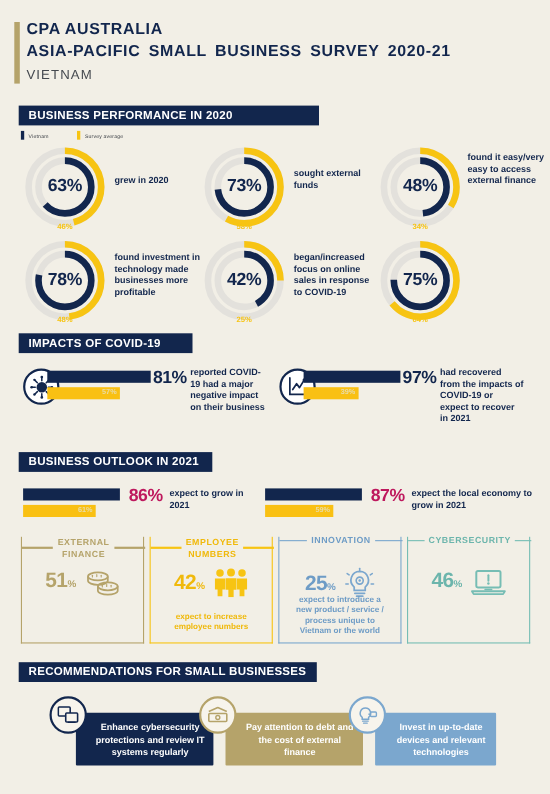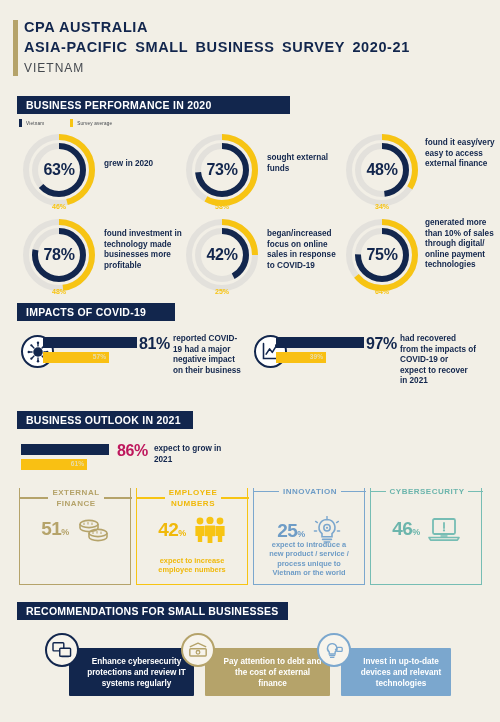--- a/index.html
+++ b/index.html
@@ -265,21 +265,20 @@
     <div class="donut">
       <svg width="74" height="74" viewBox="0 0 74 74">
         <circle cx="37" cy="37" r="33" fill="none" stroke="#e3e1dc" stroke-width="6"></circle>
         <circle cx="37" cy="37" r="24" fill="none" stroke="#e3e1dc" stroke-width="6"></circle>
         <circle class="ring-out" cx="37" cy="37" r="33" fill="none" stroke="#f7c413" stroke-width="6" stroke-dasharray="132.70087368763288 74.64424144929347" transform="rotate(-90 37 37)"></circle>
         <circle class="ring-in" cx="37" cy="37" r="24" fill="none" stroke="#12264d" stroke-width="6" stroke-dasharray="113.09733552923255 37.69911184307752" transform="rotate(-90 37 37)"></circle>
       </svg>
       <div class="centre">75%</div>
       <div class="outer-lbl">64%</div>
     </div>
-    <div class="donut-text" style="left:80px; top:0px; width:72px;">generated more than 10% of sales through digital/ online payment technologies</div>
   </div>
 
   <div class="banner" style="left:17px; top:303px; width:158px;">IMPACTS OF COVID-19</div>
 
   <div class="barstat" style="left:21px; top:333px; width:220px;">
     <div class="circ">
       <svg width="22" height="22" viewBox="0 0 24 24">
         <circle cx="12" cy="12" r="5.2" fill="#12264d"></circle>
         <g stroke="#12264d" stroke-width="1.5" stroke-linecap="round">
           <line x1="12" y1="5.5" x2="12" y2="2.2"></line>
@@ -335,20 +334,28 @@
 
   <div class="outlook" style="left:21px; top:444px; width:220px;">
     <div class="bnavy" style="width:88px;"></div>
     <div class="byellow" style="width:66px;">
       <span class="pct">61%</span>
     </div>
     <div class="bignum" style="left:96px; top:-2px;">86%</div>
     <div class="desc" style="left:133px; top:0px; width:72px;">expect to grow in 2021</div>
   </div>
 
+  <div class="outlook" style="left:241px; top:444px; width:255px;">
+    <div class="bnavy" style="width:88px;"></div>
+    <div class="byellow" style="width:62px;">
+      <span class="pct">59%</span>
+    </div>
+    <div class="bignum" style="left:96px; top:-2px;">87%</div>
+    <div class="desc" style="left:133px; top:0px; width:118px;">expect the local economy to grow in 2021</div>
+  </div>
 
   <div class="card" style="left:19px; border-color:#b5a36a;">
     <div class="cap-row">
       <span class="cap-line" style="background:#b5a36a;"></span>
       <span class="cap-text two" style="color:#b5a36a;">EXTERNAL
 FINANCE</span>
       <span class="cap-line" style="background:#b5a36a;"></span>
     </div>
     <div class="mid">
       <span class="num" style="color:#b5a36a;"><span>51</span><span class="sfx">%</span></span>

